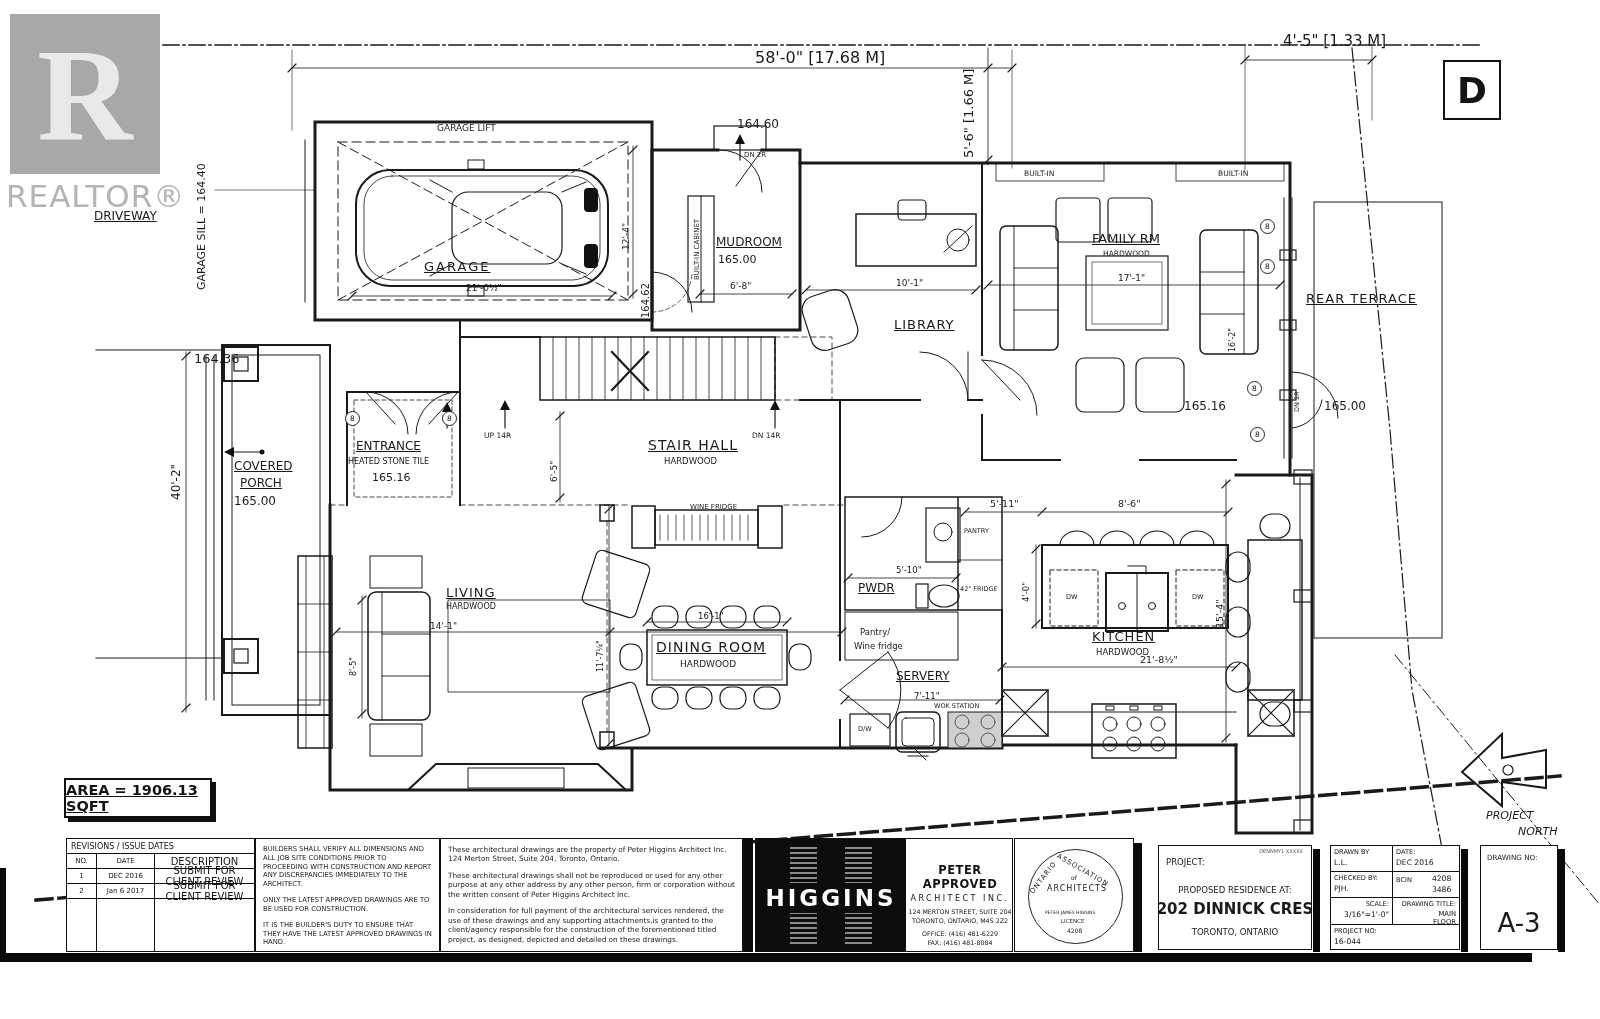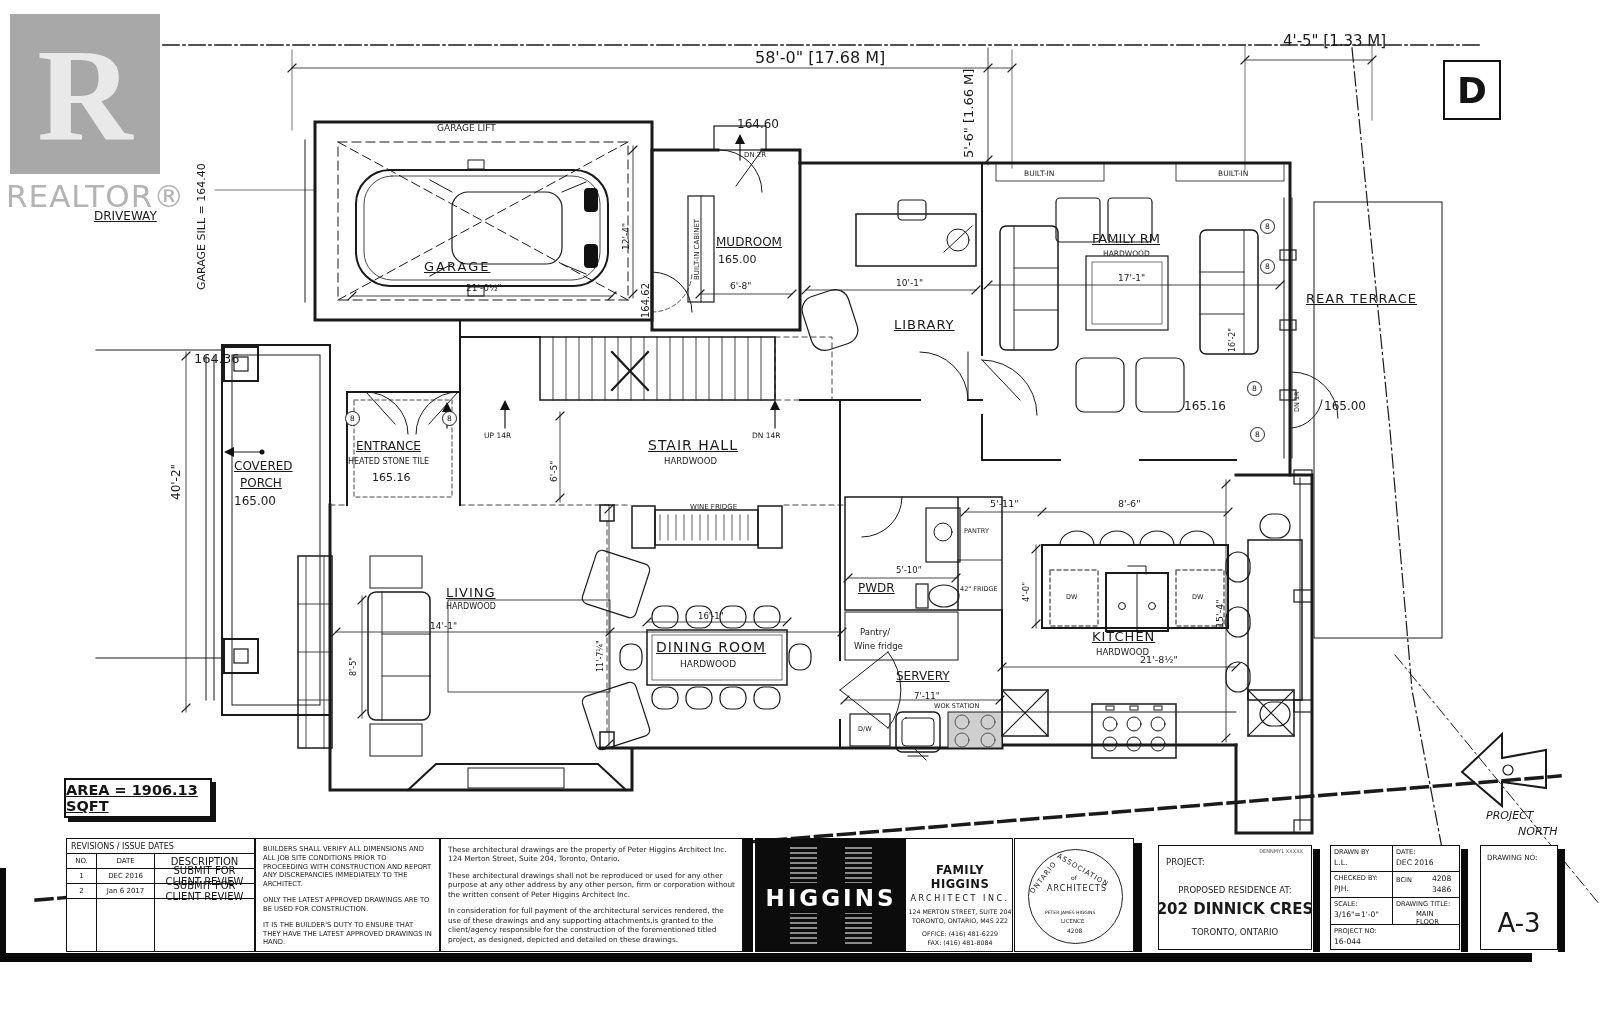--- a/index.html
+++ b/index.html
@@ -412,21 +412,21 @@
   </div>
   <div class="bar" style="left:743px;top:838px;width:10px;height:114px;"></div>
 
   <div class="box" style="left:755px;top:838px;width:258px;height:114px;">
     <div class="hig">
       <div class="stripe" style="left:34px;"></div>
       <div class="stripe" style="left:89px;"></div>
       <div class="word">HIGGINS</div>
     </div>
     <div class="arch">
-      <div class="n1">FAMILY HIGGINS</div>
+      <div class="n1">PETER APPROVED</div>
       <div class="n2">ARCHITECT INC.</div>
       <div class="a">124 MERTON STREET, SUITE 204</div>
       <div class="a2">TORONTO, ONTARIO, M4S 2Z2</div>
       <div class="t">OFFICE: (416) 481-6229</div>
       <div class="a2">FAX: (416) 481-8084</div>
     </div>
   </div>
 
   <div class="box" style="left:1014px;top:838px;width:120px;height:114px;">
     <div class="sealc"></div>
@@ -466,21 +466,21 @@
         <div class="iv">PJH.</div>
       </div>
       <div class="info-cell" style="flex:1;display:flex;gap:20px;">
         <div class="ih" style="padding-top:2px;">BCIN</div>
         <div>
           <div class="iv" style="margin-top:0;">4208</div>
           <div class="iv">3486</div>
         </div>
       </div>
     </div>
-    <div class="info-row" style="height:27px;">
+    <div class="info-row" style="height:27px;text-align:right;">
       <div class="info-cell" style="width:62px;border-right:1px solid #111;">
         <div class="ih">SCALE:</div>
         <div class="iv">3/16"=1'-0"</div>
       </div>
       <div class="info-cell" style="flex:1;">
         <div class="ih">DRAWING TITLE:</div>
         <div class="iv" style="font-size:6.8px;margin-left:20px;">MAIN FLOOR</div>
       </div>
     </div>
     <div class="info-row" style="height:25px;border-bottom:none;">

